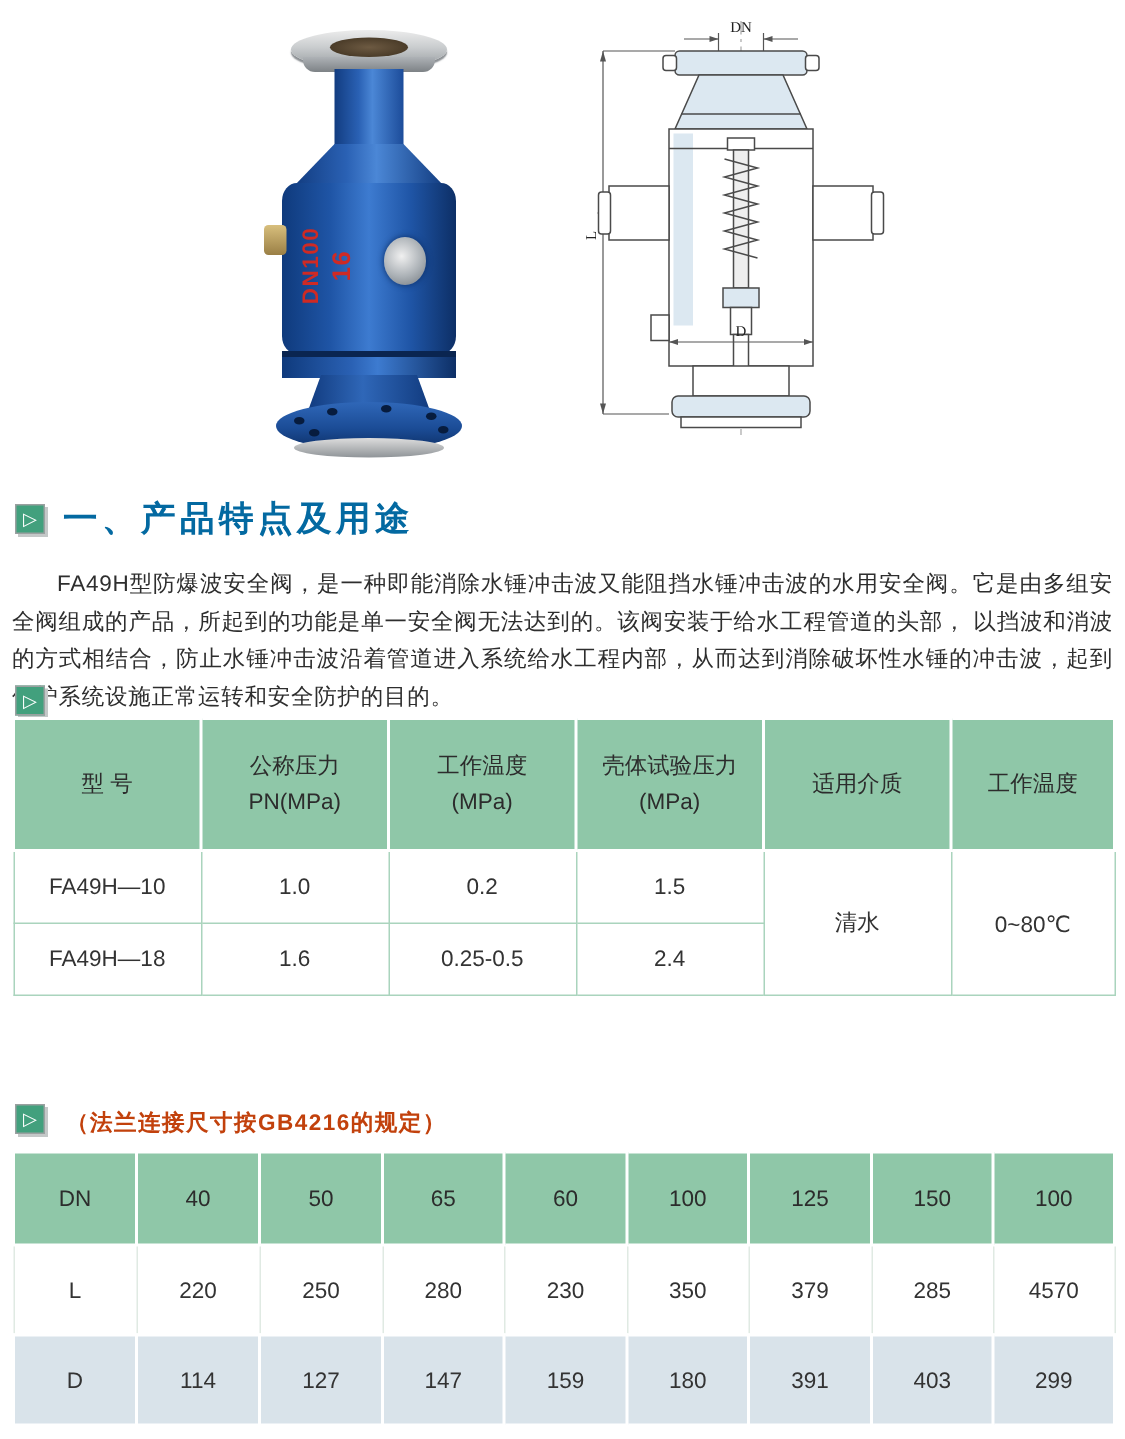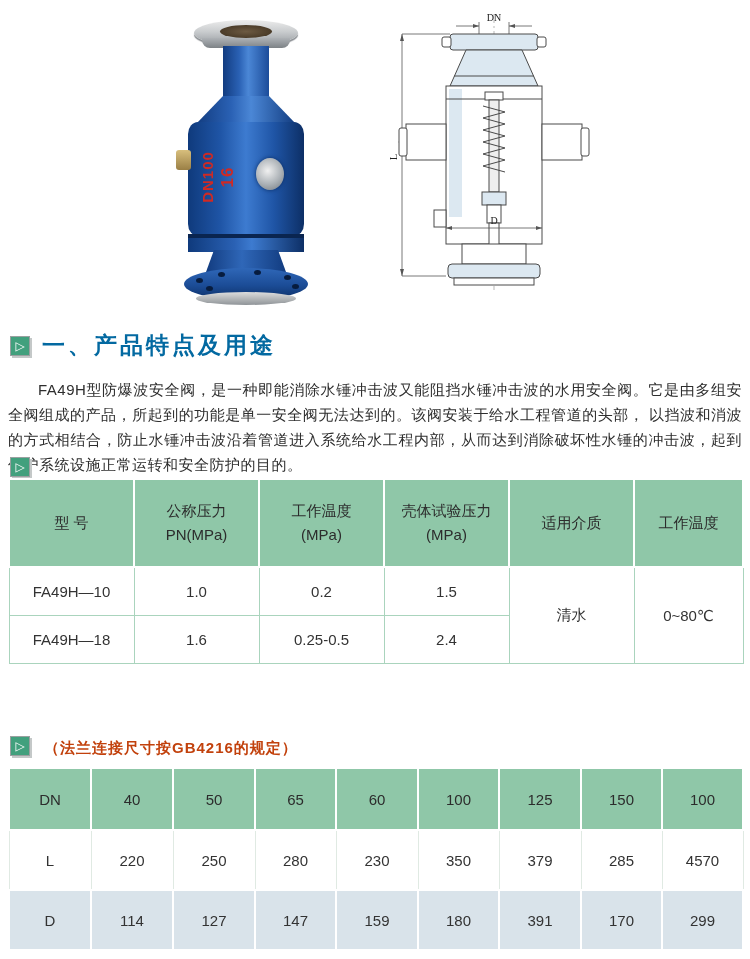--- a/index.html
+++ b/index.html
@@ -268,17 +268,17 @@
       <td>4570</td>
     </tr>
     <tr class="rowD">
       <td>D</td>
       <td>114</td>
       <td>127</td>
       <td>147</td>
       <td>159</td>
       <td>180</td>
       <td>391</td>
-      <td>170</td>
+      <td>403</td>
       <td>299</td>
     </tr>
   </tbody>
 </table>
 
 </body></html>

